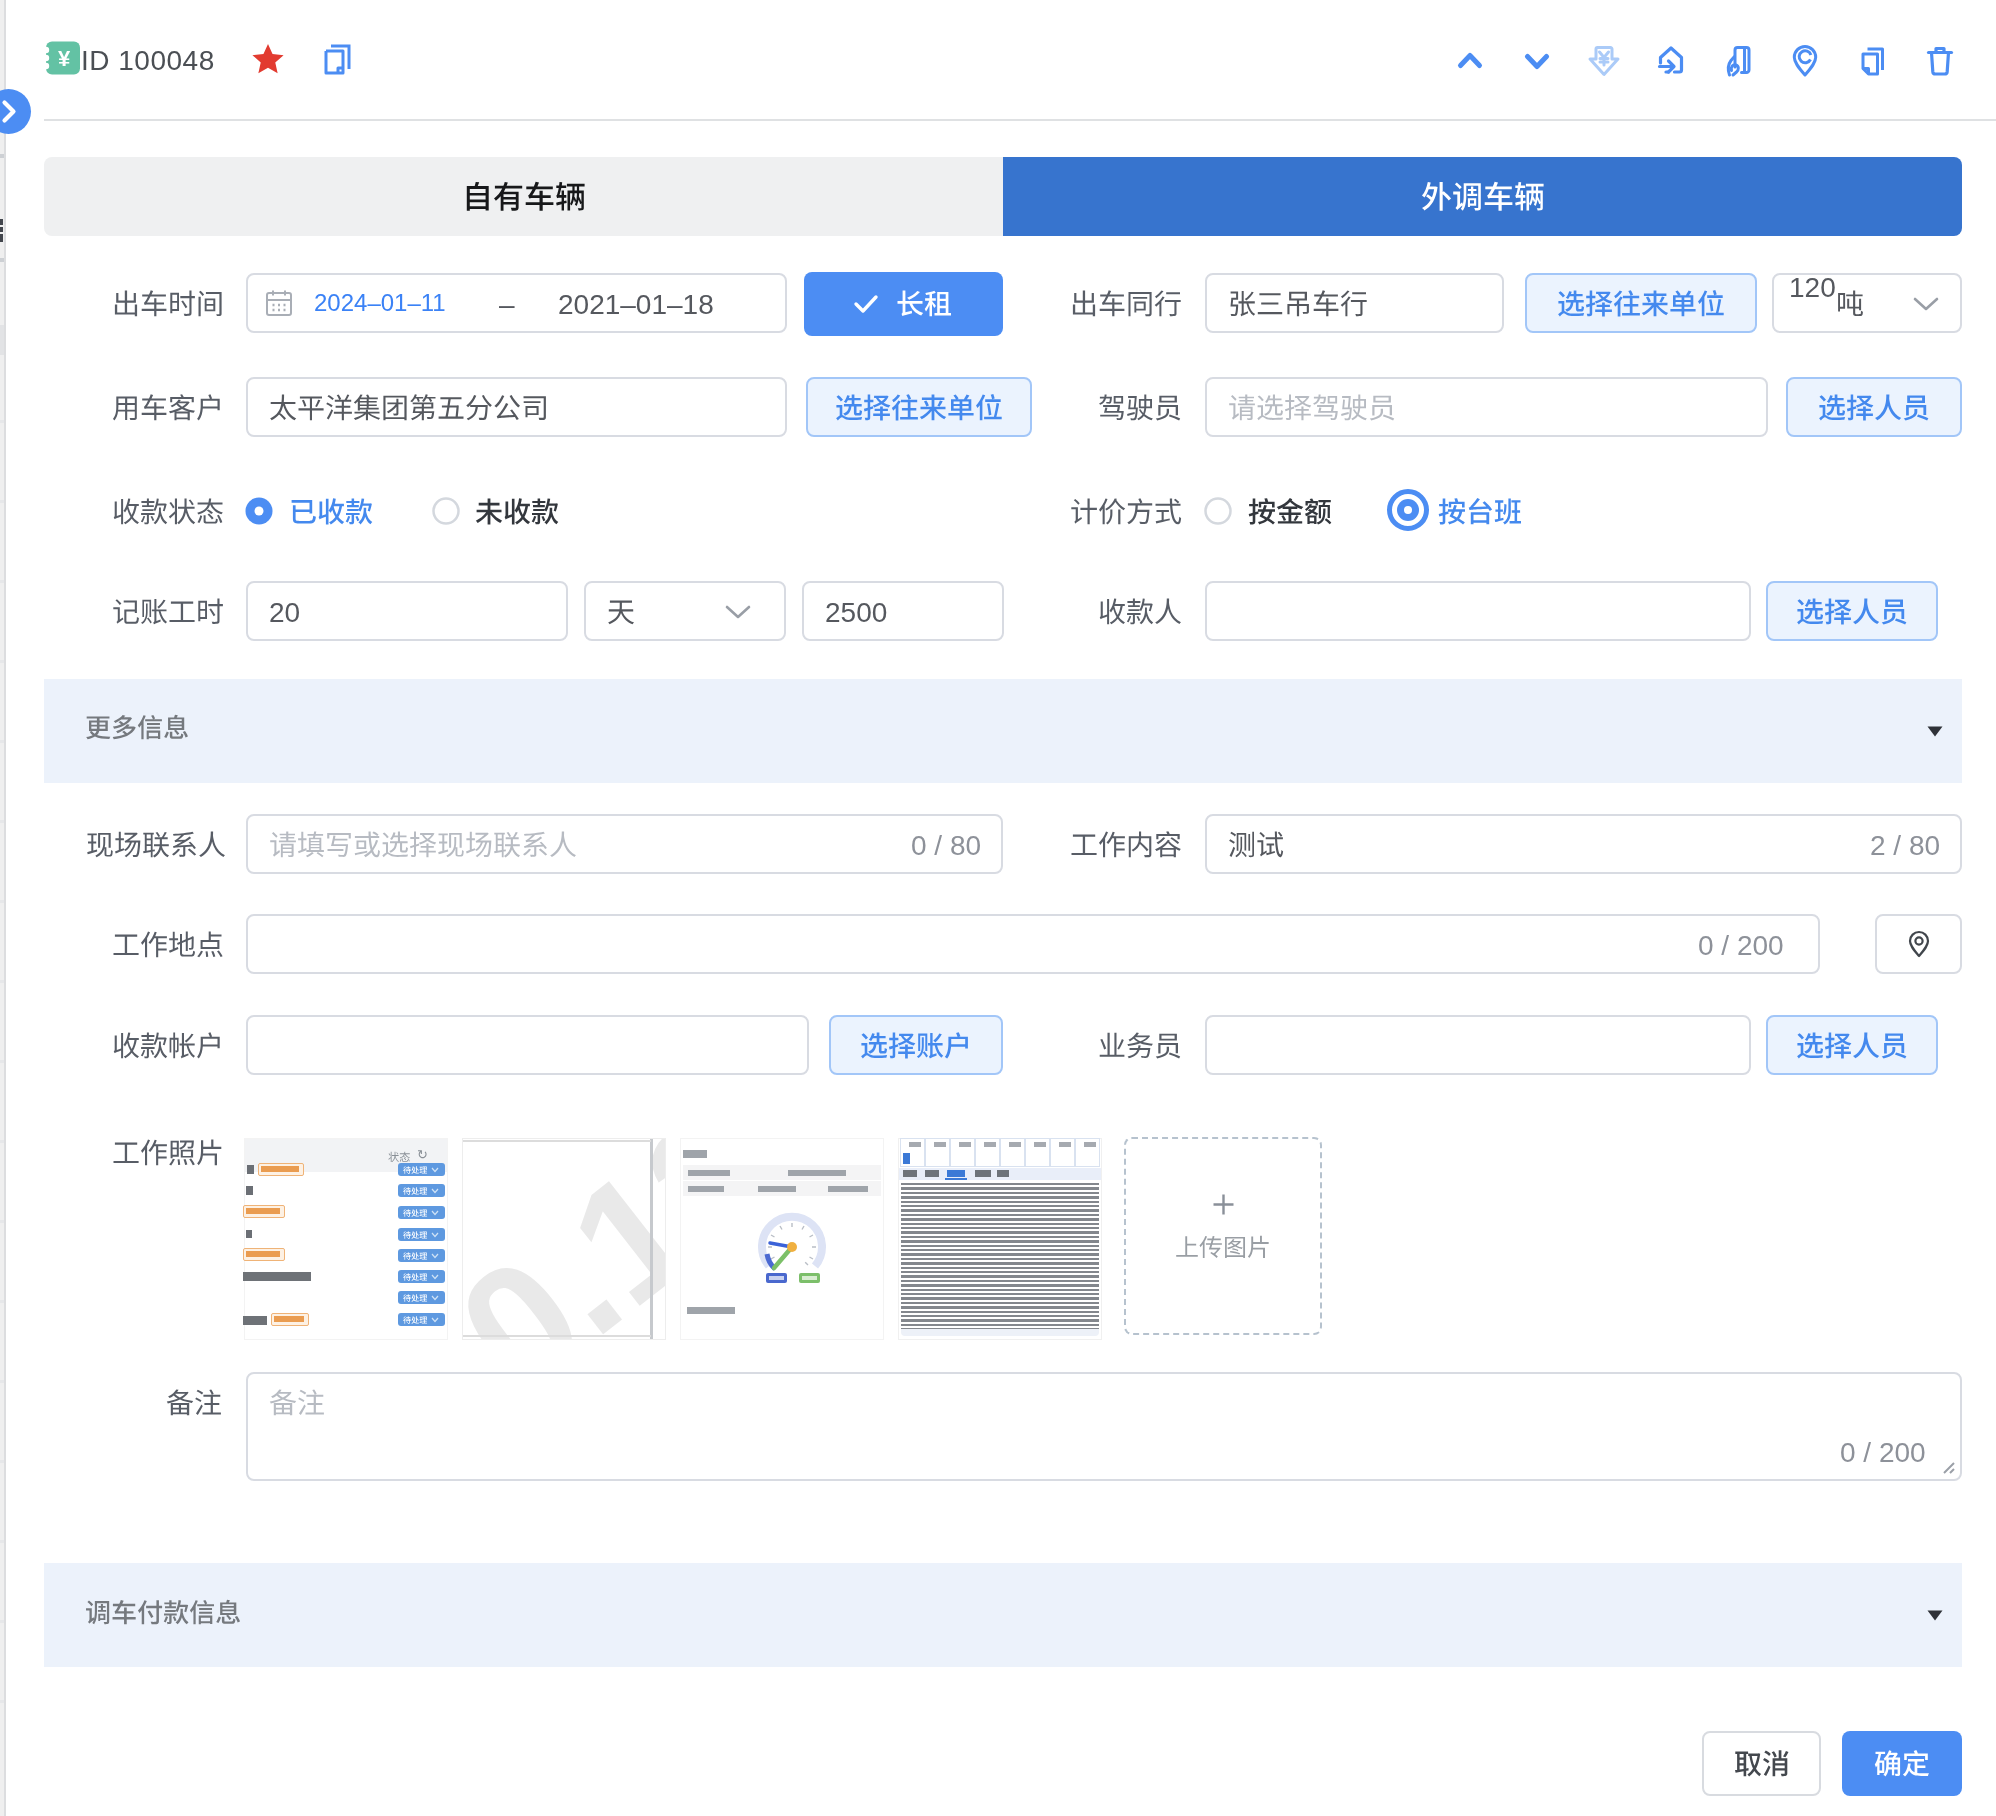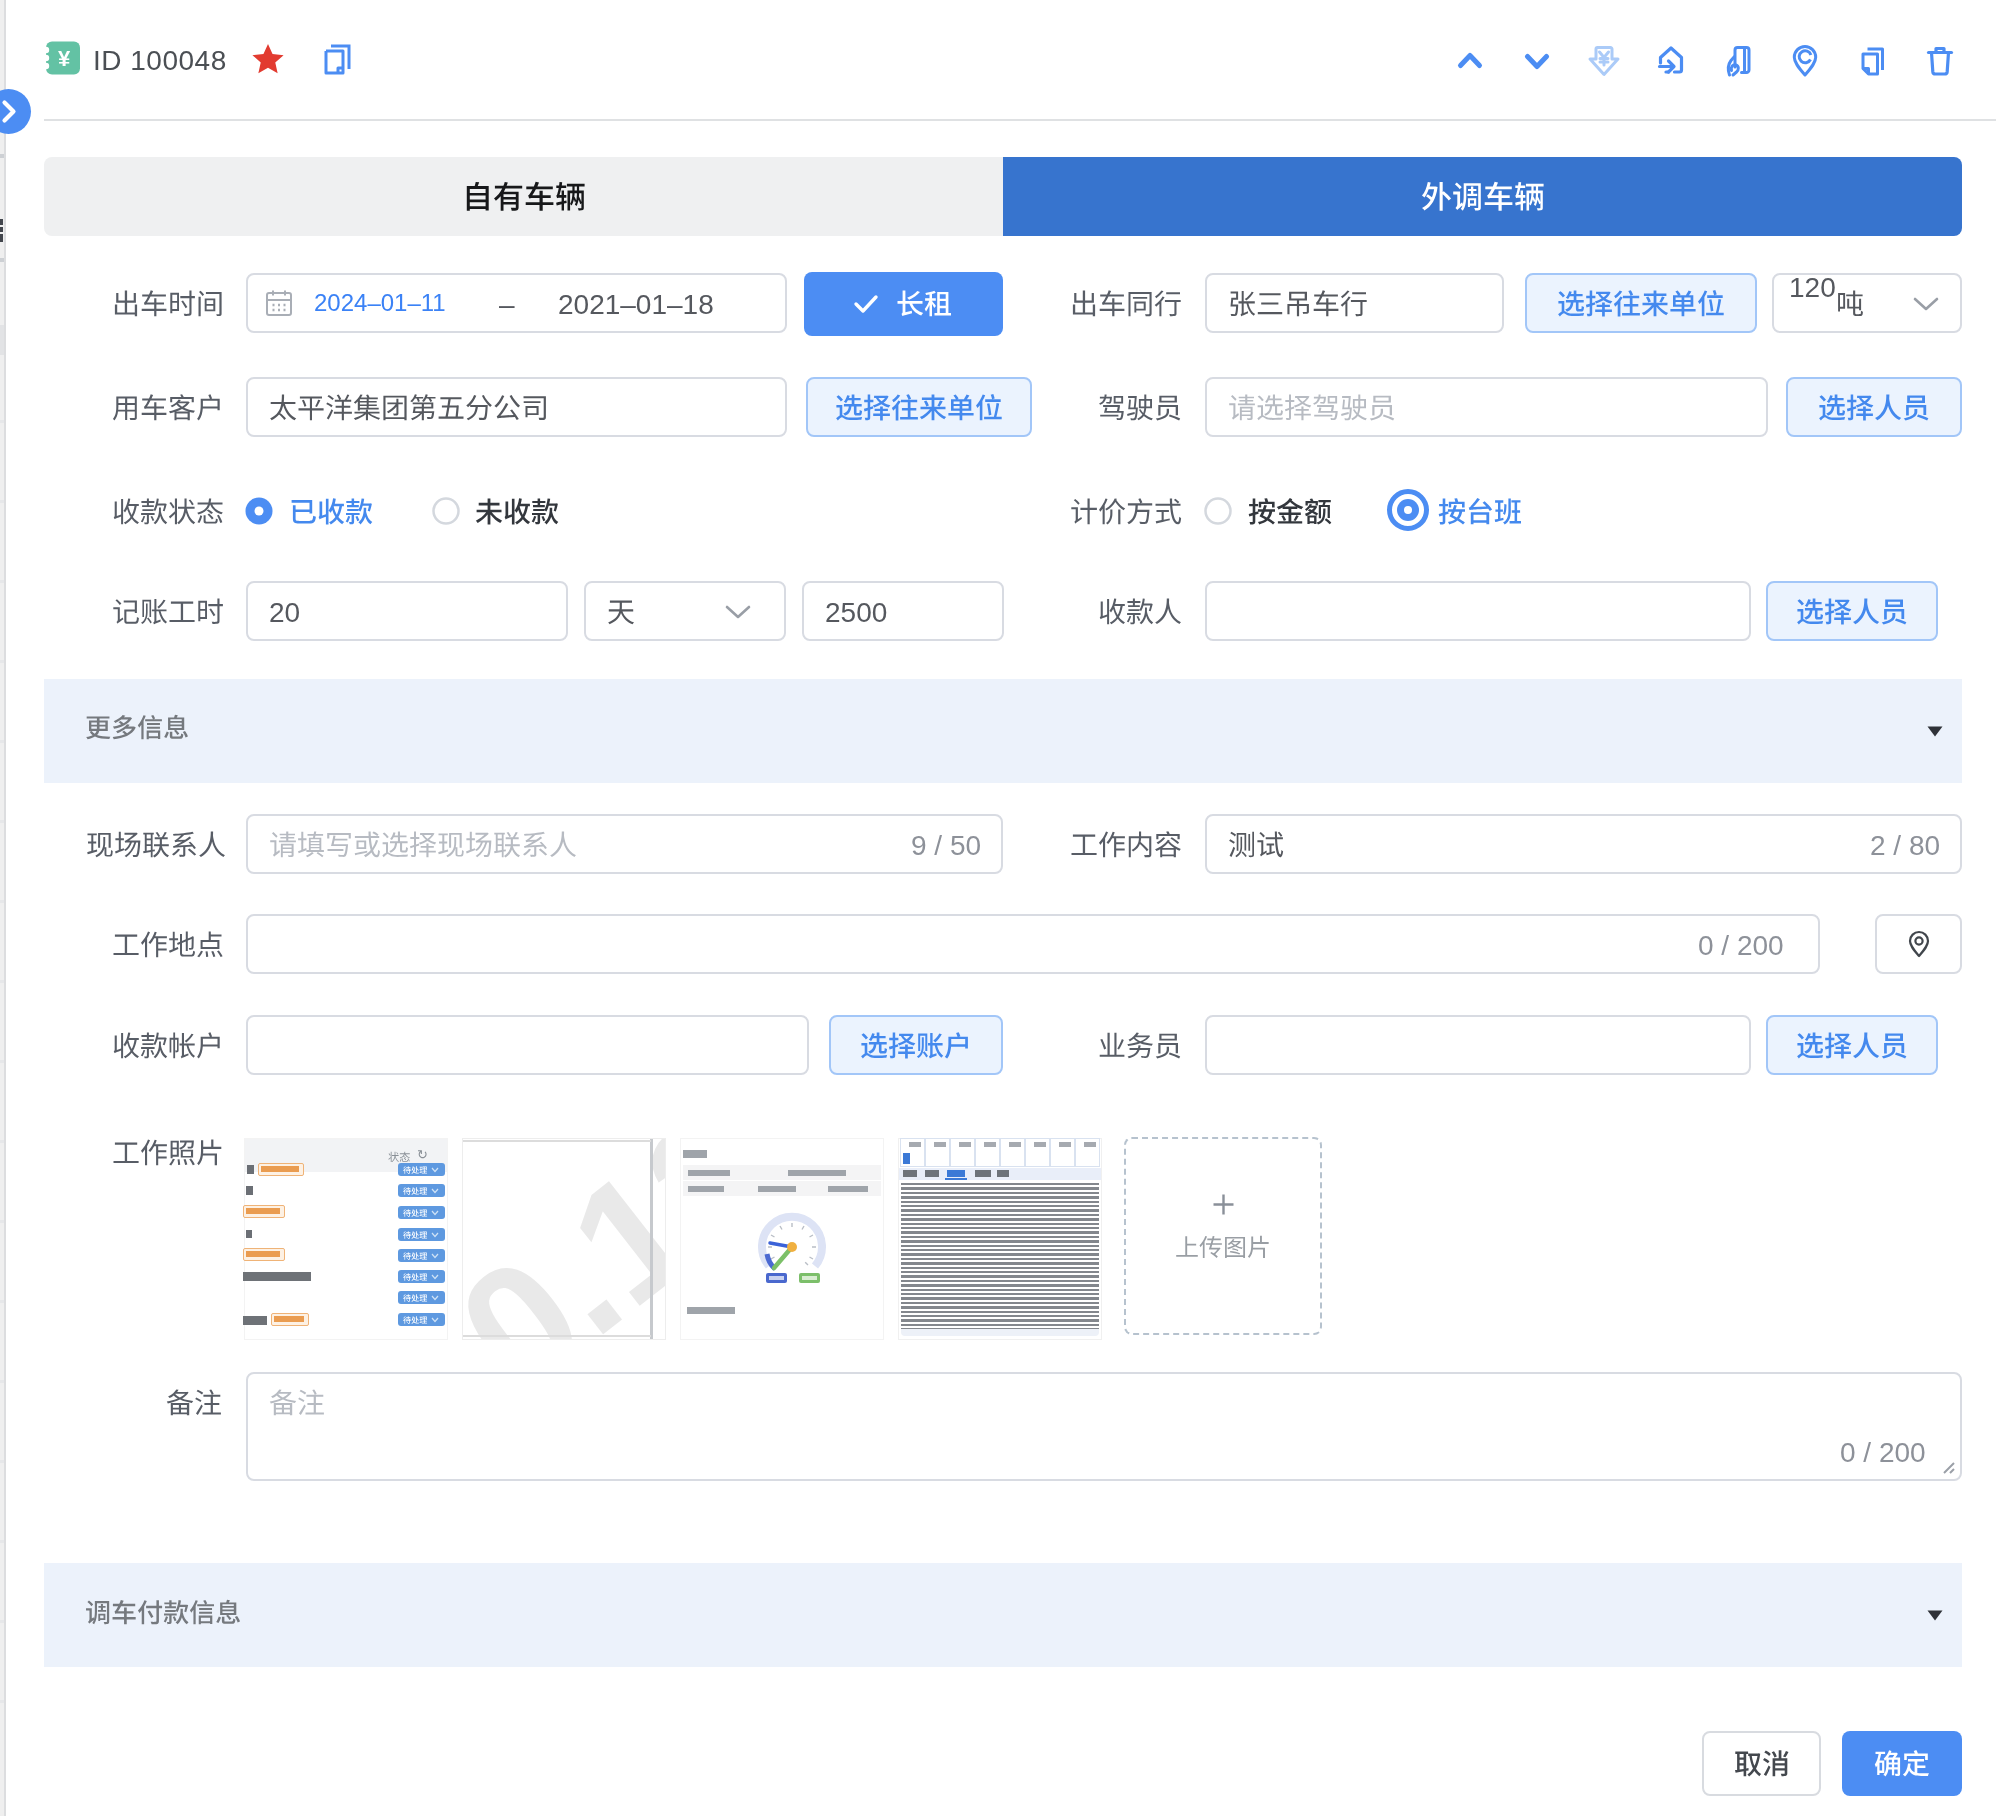--- a/index.html
+++ b/index.html
@@ -35,21 +35,21 @@
 <div class="abs" style="left:0;top:1540px;width:4px;height:3px;background:#E6E7E9"></div>
 <div class="abs" style="left:0;top:1620px;width:4px;height:3px;background:#E6E7E9"></div>
 <div class="abs" style="left:0;top:1700px;width:4px;height:3px;background:#E6E7E9"></div>
 <svg class="abs" style="left:46px;top:41px" width="34" height="34" viewBox="0 0 34 34">
 <rect x="0" y="0.5" width="34" height="33" rx="6" fill="#63C2A4"></rect>
 <circle cx="0" cy="9" r="3.2" fill="#fff"></circle>
     <circle cx="0" cy="17" r="3.2" fill="#fff"></circle>
     <circle cx="0" cy="25" r="3.2" fill="#fff"></circle>
 <text x="18" y="25" font-family="Liberation Sans" font-size="22" font-weight="bold" fill="#fff" text-anchor="middle">¥</text>
 </svg>
-<div class="lat" style="left:93px;top:45px;font-size:28px;color:#4B4F54;letter-spacing:0.5px">ID 100048</div>
+<div class="lat" style="left:81px;top:45px;font-size:28px;color:#4B4F54;letter-spacing:0.5px">ID 100048</div>
 <svg class="abs" style="left:251px;top:42px" width="34" height="34" viewBox="0 0 36 36">
 <path d="M18 2 L22.8 12.7 L34.5 13.9 L25.7 21.7 L28.2 33.2 L18 27.3 L7.8 33.2 L10.3 21.7 L1.5 13.9 L13.2 12.7 Z" fill="#E23B30"></path>
   </svg>
 <svg class="abs" style="left:318px;top:42px" width="36" height="36" viewBox="0 0 36 36" fill="none" stroke="#4C8DF3" stroke-width="3">
 <path d="M8 9 h17 v22 l-5 0 m-12 -22 v22 h12 m0 0 v-5 h5" stroke-linejoin="round" fill="none"></path>
 <path d="M13 4 h18 v23" fill="none"></path>
   </svg>
 <svg class="abs" style="left:1453px;top:44px" width="34" height="34" viewBox="0 0 34 34">
     <path d="M7.5 21.5 L17 11.5 L26.5 21.5" fill="none" stroke="#4C8DF3" stroke-width="5" stroke-linecap="round" stroke-linejoin="round"></path>
   </svg>
@@ -322,21 +322,21 @@
     <use href="#g67" x="56.0" y="28"></use>
     <use href="#g68" x="84.0" y="28"></use>
     <use href="#g64" x="112.0" y="28"></use>
     <use href="#g65" x="140.0" y="28"></use>
     <use href="#g20" x="168.0" y="28"></use>
     <use href="#g21" x="196.0" y="28"></use>
     <use href="#g22" x="224.0" y="28"></use>
     <use href="#g23" x="252.0" y="28"></use>
     <use href="#g24" x="280.0" y="28"></use>
   </svg>
-<div class="lat" style="left:911px;top:830px;font-size:28px;color:#8D9199">9 / 50</div>
+<div class="lat" style="left:911px;top:830px;font-size:28px;color:#8D9199">0 / 80</div>
 <svg class="cjk" style="left:1070.0px;top:826.6px;" width="112" height="35" viewBox="0 0 112.0 35.0" fill="#585D66">
     <use href="#g19" x="0.0" y="28"></use>
     <use href="#g25" x="28.0" y="28"></use>
     <use href="#g42" x="56.0" y="28"></use>
     <use href="#g43" x="84.0" y="28"></use>
   </svg>
 <div class="inp" style="left:1205px;top:814px;width:757px;height:60px"></div>
 <svg class="cjk" style="left:1228px;top:826.6px;" width="56" height="35" viewBox="0 0 56.0 35.0" fill="#55585E">
     <use href="#g59" x="0.0" y="28"></use>
     <use href="#g60" x="28.0" y="28"></use>

